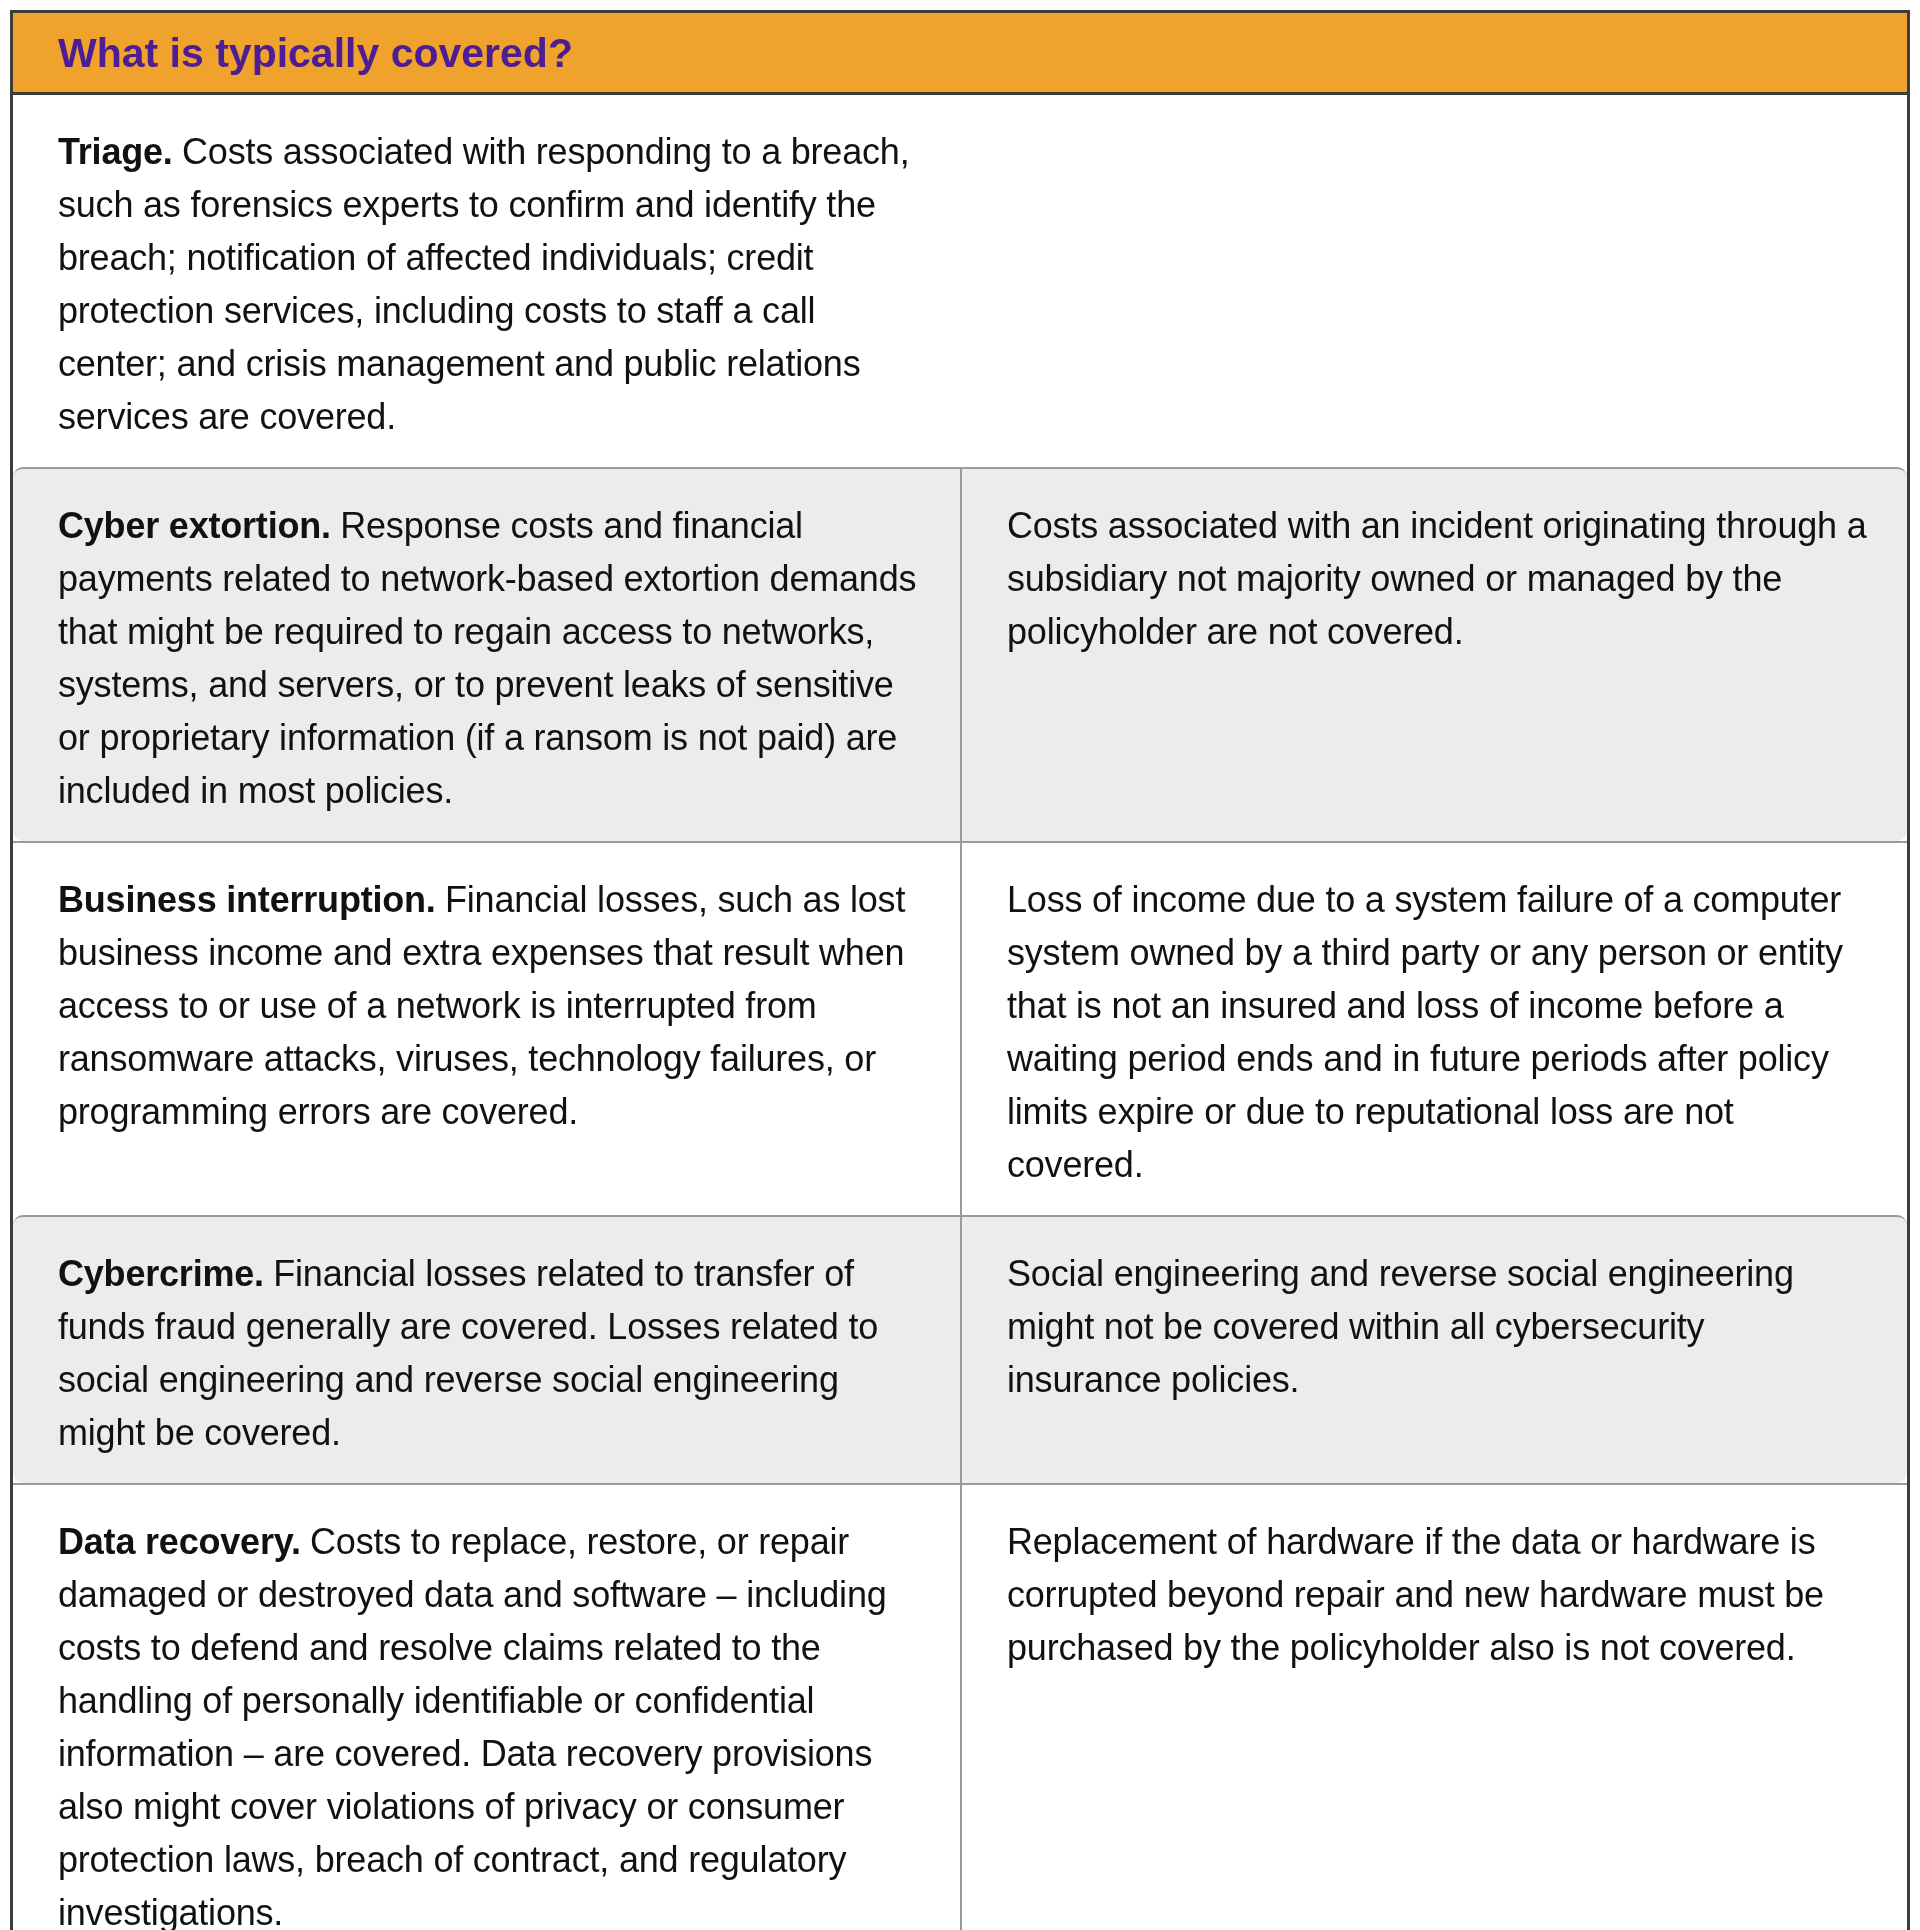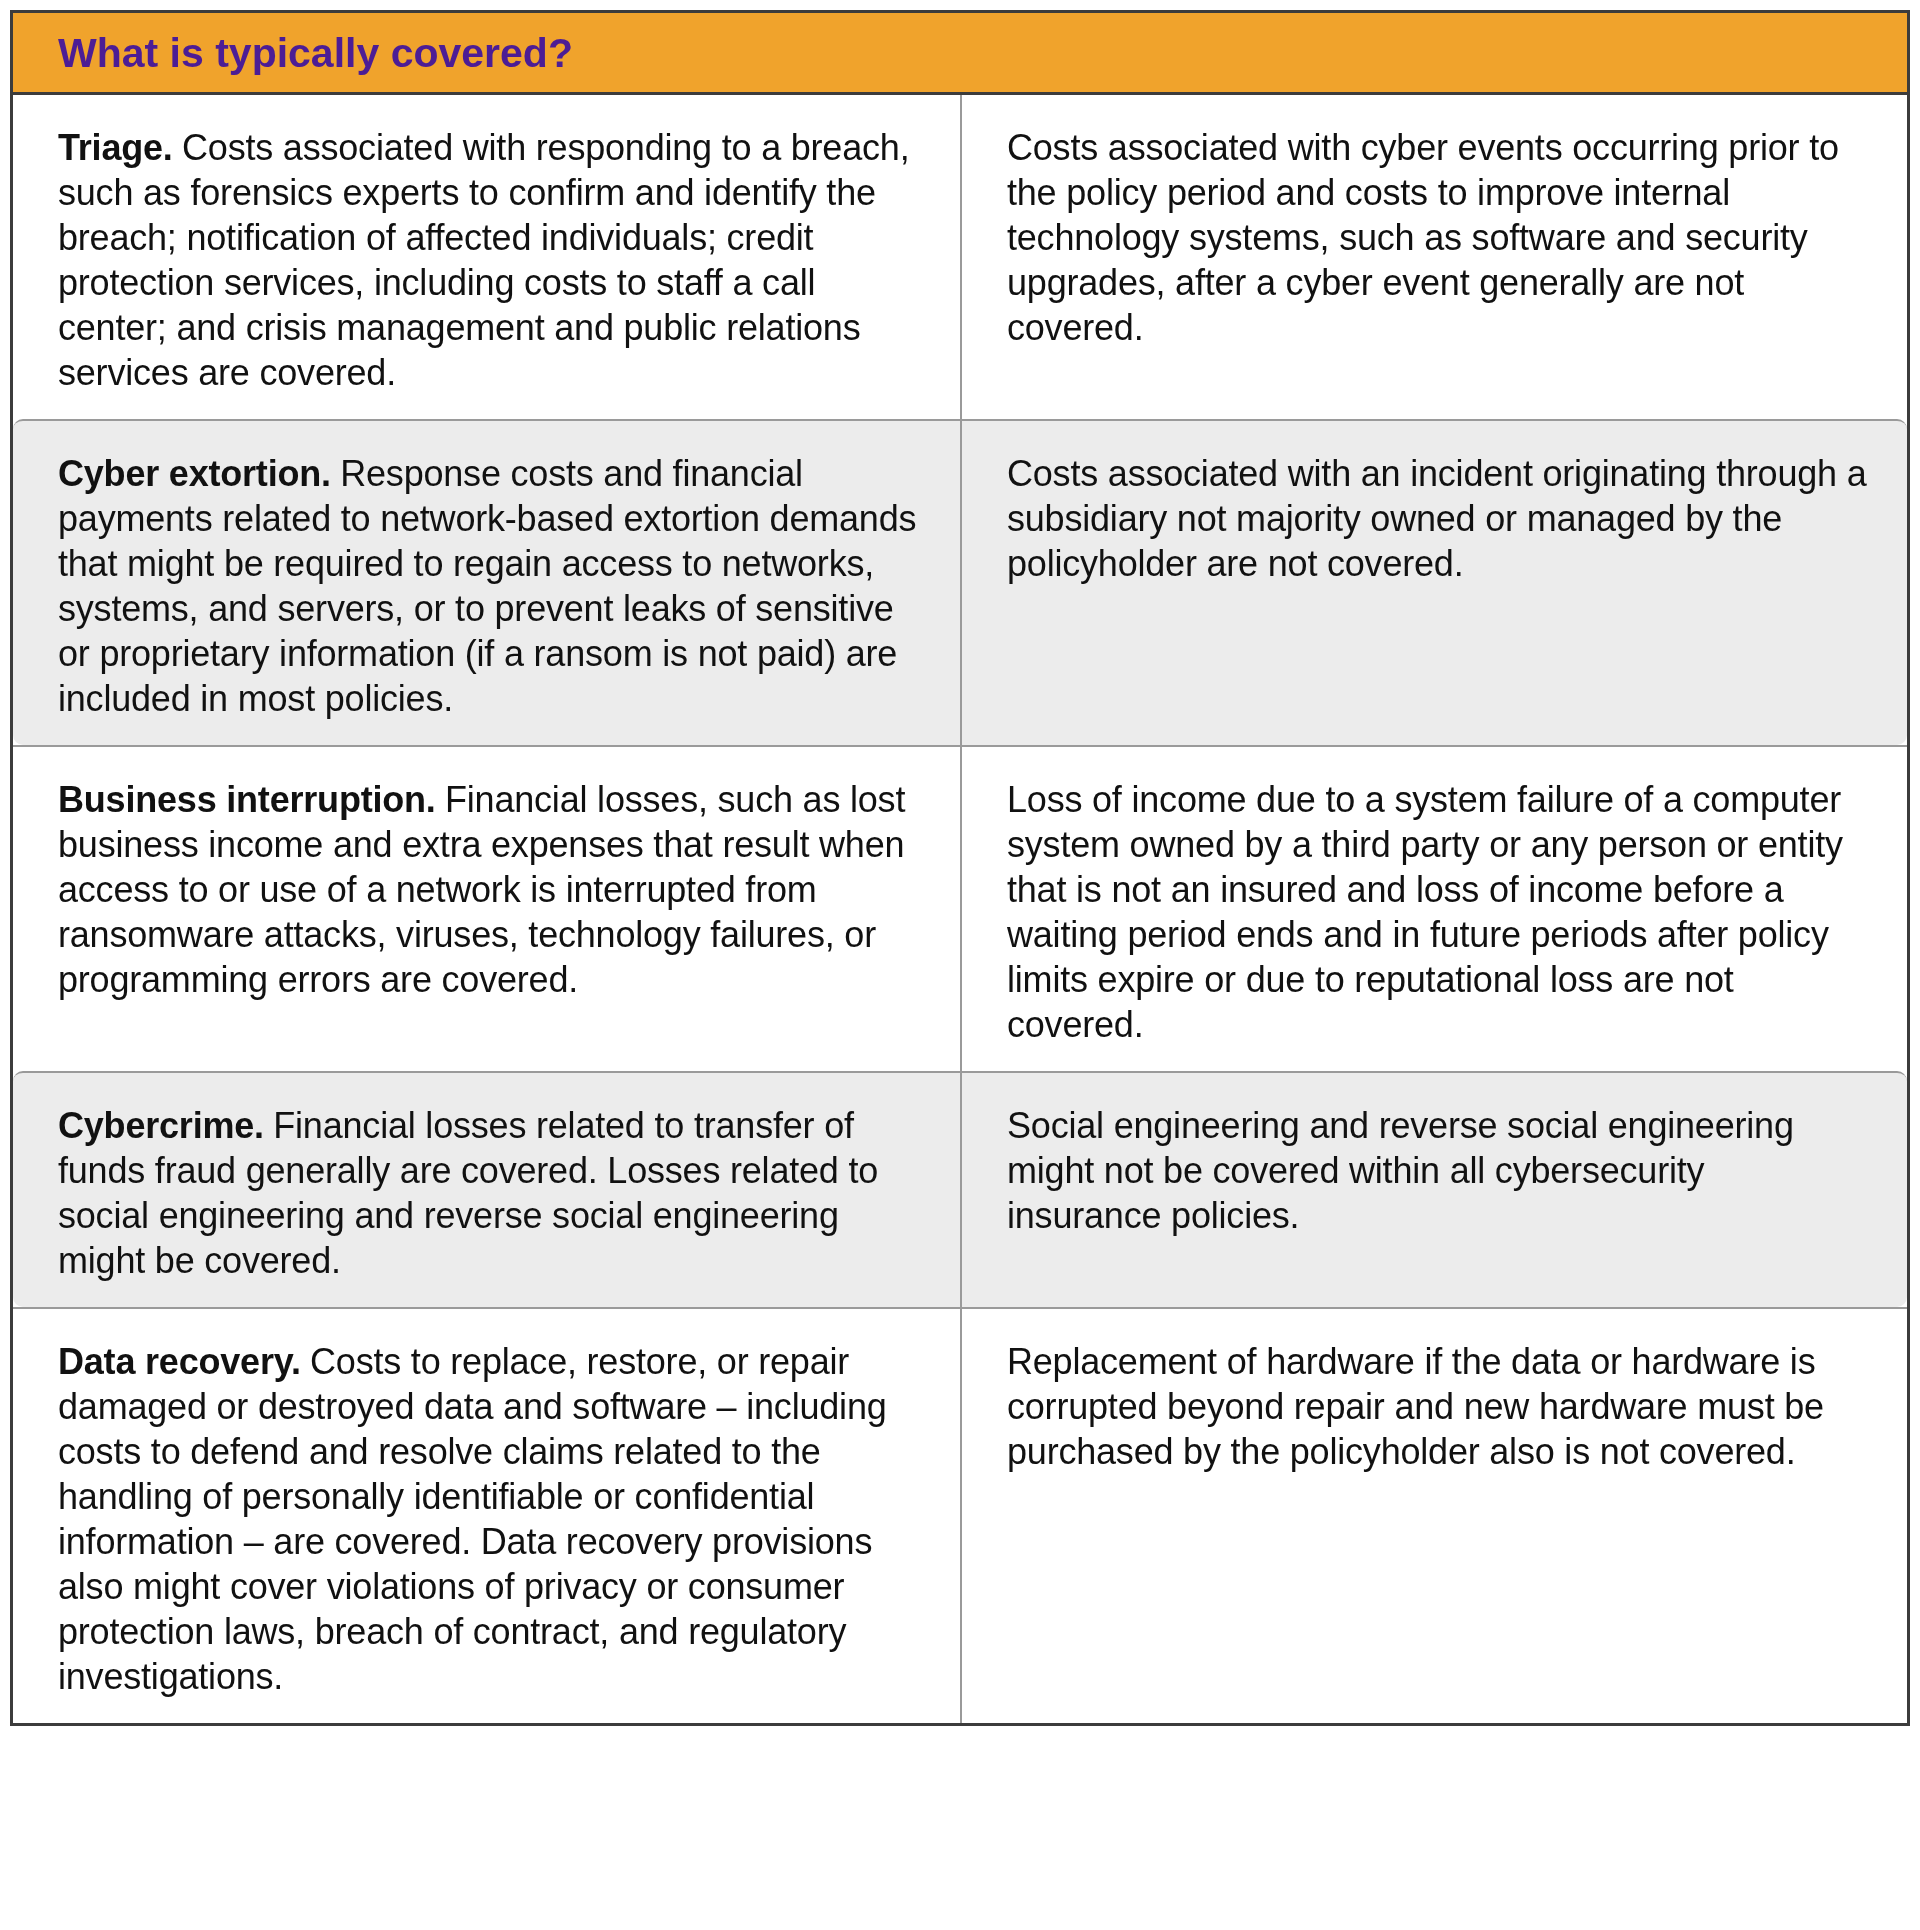--- a/index.html
+++ b/index.html
@@ -37,21 +37,21 @@
     color:#4c1d95;
   }
   .hdr-cell.right{border-left:2px solid #8B6A2E;}
   .row{display:flex;}
   .row + .row{border-top:2px solid var(--border-gray);}
   .row.alt{background:var(--alt-row-bg);border-radius:10px;}
   .cell{
     width:50%;
     padding:30px 40px 24px 45px;
     font-size:36px;
-    line-height:45px;
+    line-height:53px;
     letter-spacing:-0.2px;
   }
   .cell.right{border-left:2px solid var(--border-gray);}
   .cell p{margin:0;}
   .cell p + p{}
   .term{
     font-weight:700;
     margin-right:0.26em;
   }
 </style>
@@ -61,23 +61,20 @@
 <div class="wrap">
   <div class="tbl">
 
     <div class="hdr-row">
       <div class="hdr-cell left">What is typically covered?</div>
     </div>
 
     <div class="row">
       <div class="cell left">
         <p><span class="term">Triage.</span><span>Costs associated with responding to a breach, such as forensics experts to confirm and identify the breach; notification of affected individuals; credit protection services, including costs to staff a call center; and crisis management and public relations services are covered.</span></p>
-      </div>
-      <div class="cell right">
-        <p>Costs associated with cyber events occurring prior to the policy period and costs to improve internal technology systems, such as software and security upgrades, after a cyber event generally are not covered.</p>
       </div>
     </div>
 
     <div class="row alt">
       <div class="cell left">
         <p><span class="term">Cyber extortion.</span><span>Response costs and financial payments related to network-based extortion demands that might be required to regain access to networks, systems, and servers, or to prevent leaks of sensitive or proprietary information (if a ransom is not paid) are included in most policies.</span></p>
       </div>
       <div class="cell right">
         <p>Costs associated with an incident originating through a subsidiary not majority owned or managed by the policyholder are not covered.</p>
       </div>

